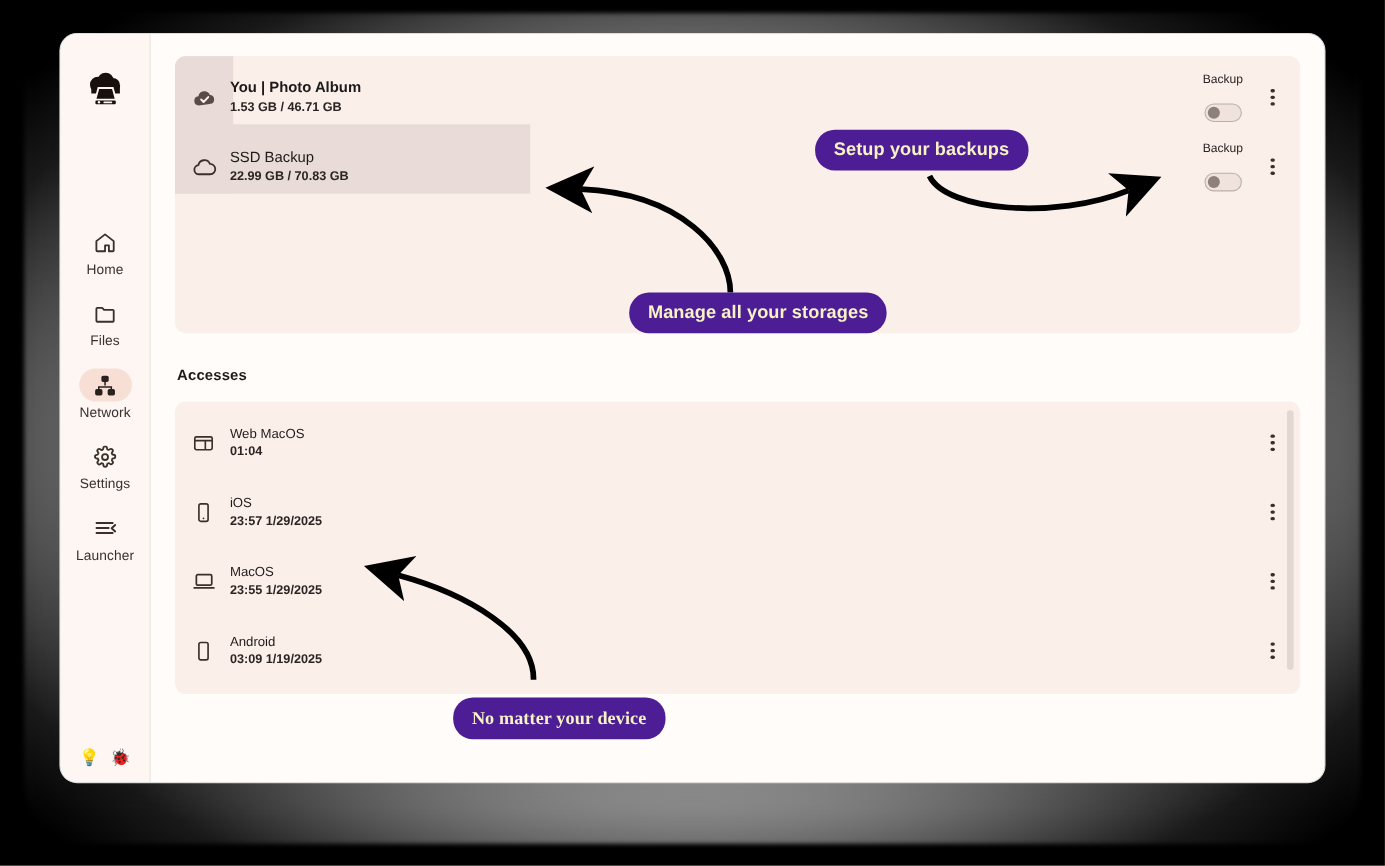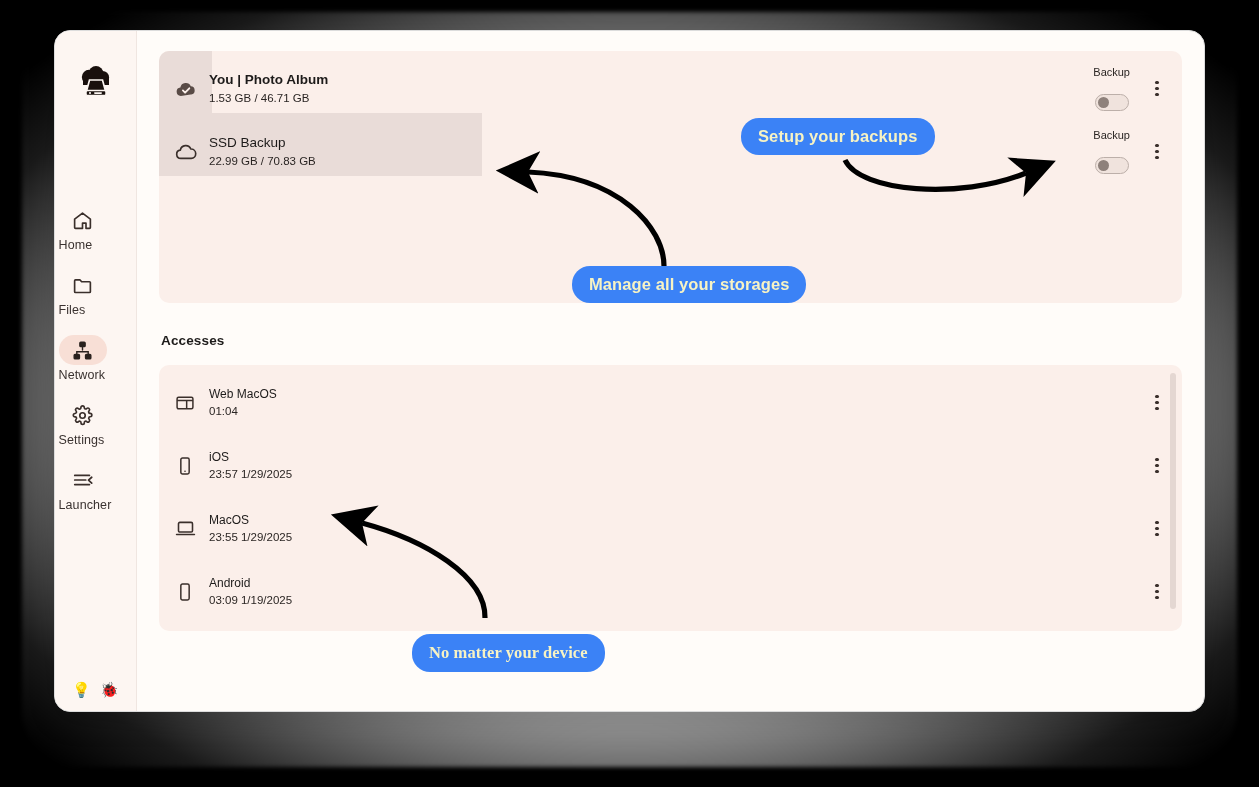--- a/index.html
+++ b/index.html
@@ -62,20 +62,21 @@
     width: 100%;
     display: flex;
     flex-direction: column;
     align-items: center;
     gap: 18px;
   }
   .nav-item {
     width: 74px;
     display: flex;
     flex-direction: column;
+    align-items: center;
     gap: 3px;
     cursor: pointer;
   }
   .nav-icon-pill {
     width: 48px; height: 30px;
     border-radius: 15px;
     display: flex;
     align-items: center;
     justify-content: center;
   }
@@ -164,21 +165,21 @@
   }
   .row-text { flex: 1; min-width: 0; }
   .row-title {
     font-size: 13.5px;
     color: #1D1B1A;
     line-height: 1.35;
   }
   .row-title.bold { font-weight: bold; }
   .row-sub {
     font-size: 11.5px;
-    font-weight: normal;
+    font-weight: bold;
     color: #2A2523;
     line-height: 1.4;
     margin-top: 1px;
   }
   .access .row-title { font-size: 12px; }
   .access .row-sub { font-size: 11.5px; }
 
   .row-right {
     display: flex;
     align-items: center;
@@ -241,21 +242,21 @@
 
   
   #annotations {
     position: absolute;
     inset: 0;
     pointer-events: none;
     z-index: 50;
   }
   .tooltip {
     position: absolute;
-    background: #3b82f6;
+    background: #4c1d95;
     color: #F7F3C4;
     font-size: 16.5px;
     font-weight: bold;
     border-radius: 18px;
     padding: 9px 17px;
     white-space: nowrap;
     letter-spacing: .1px;
   }
   #tooltip-backups  { left: 741px; top: 118px; }
   #tooltip-storages { left: 572px; top: 266px; }

